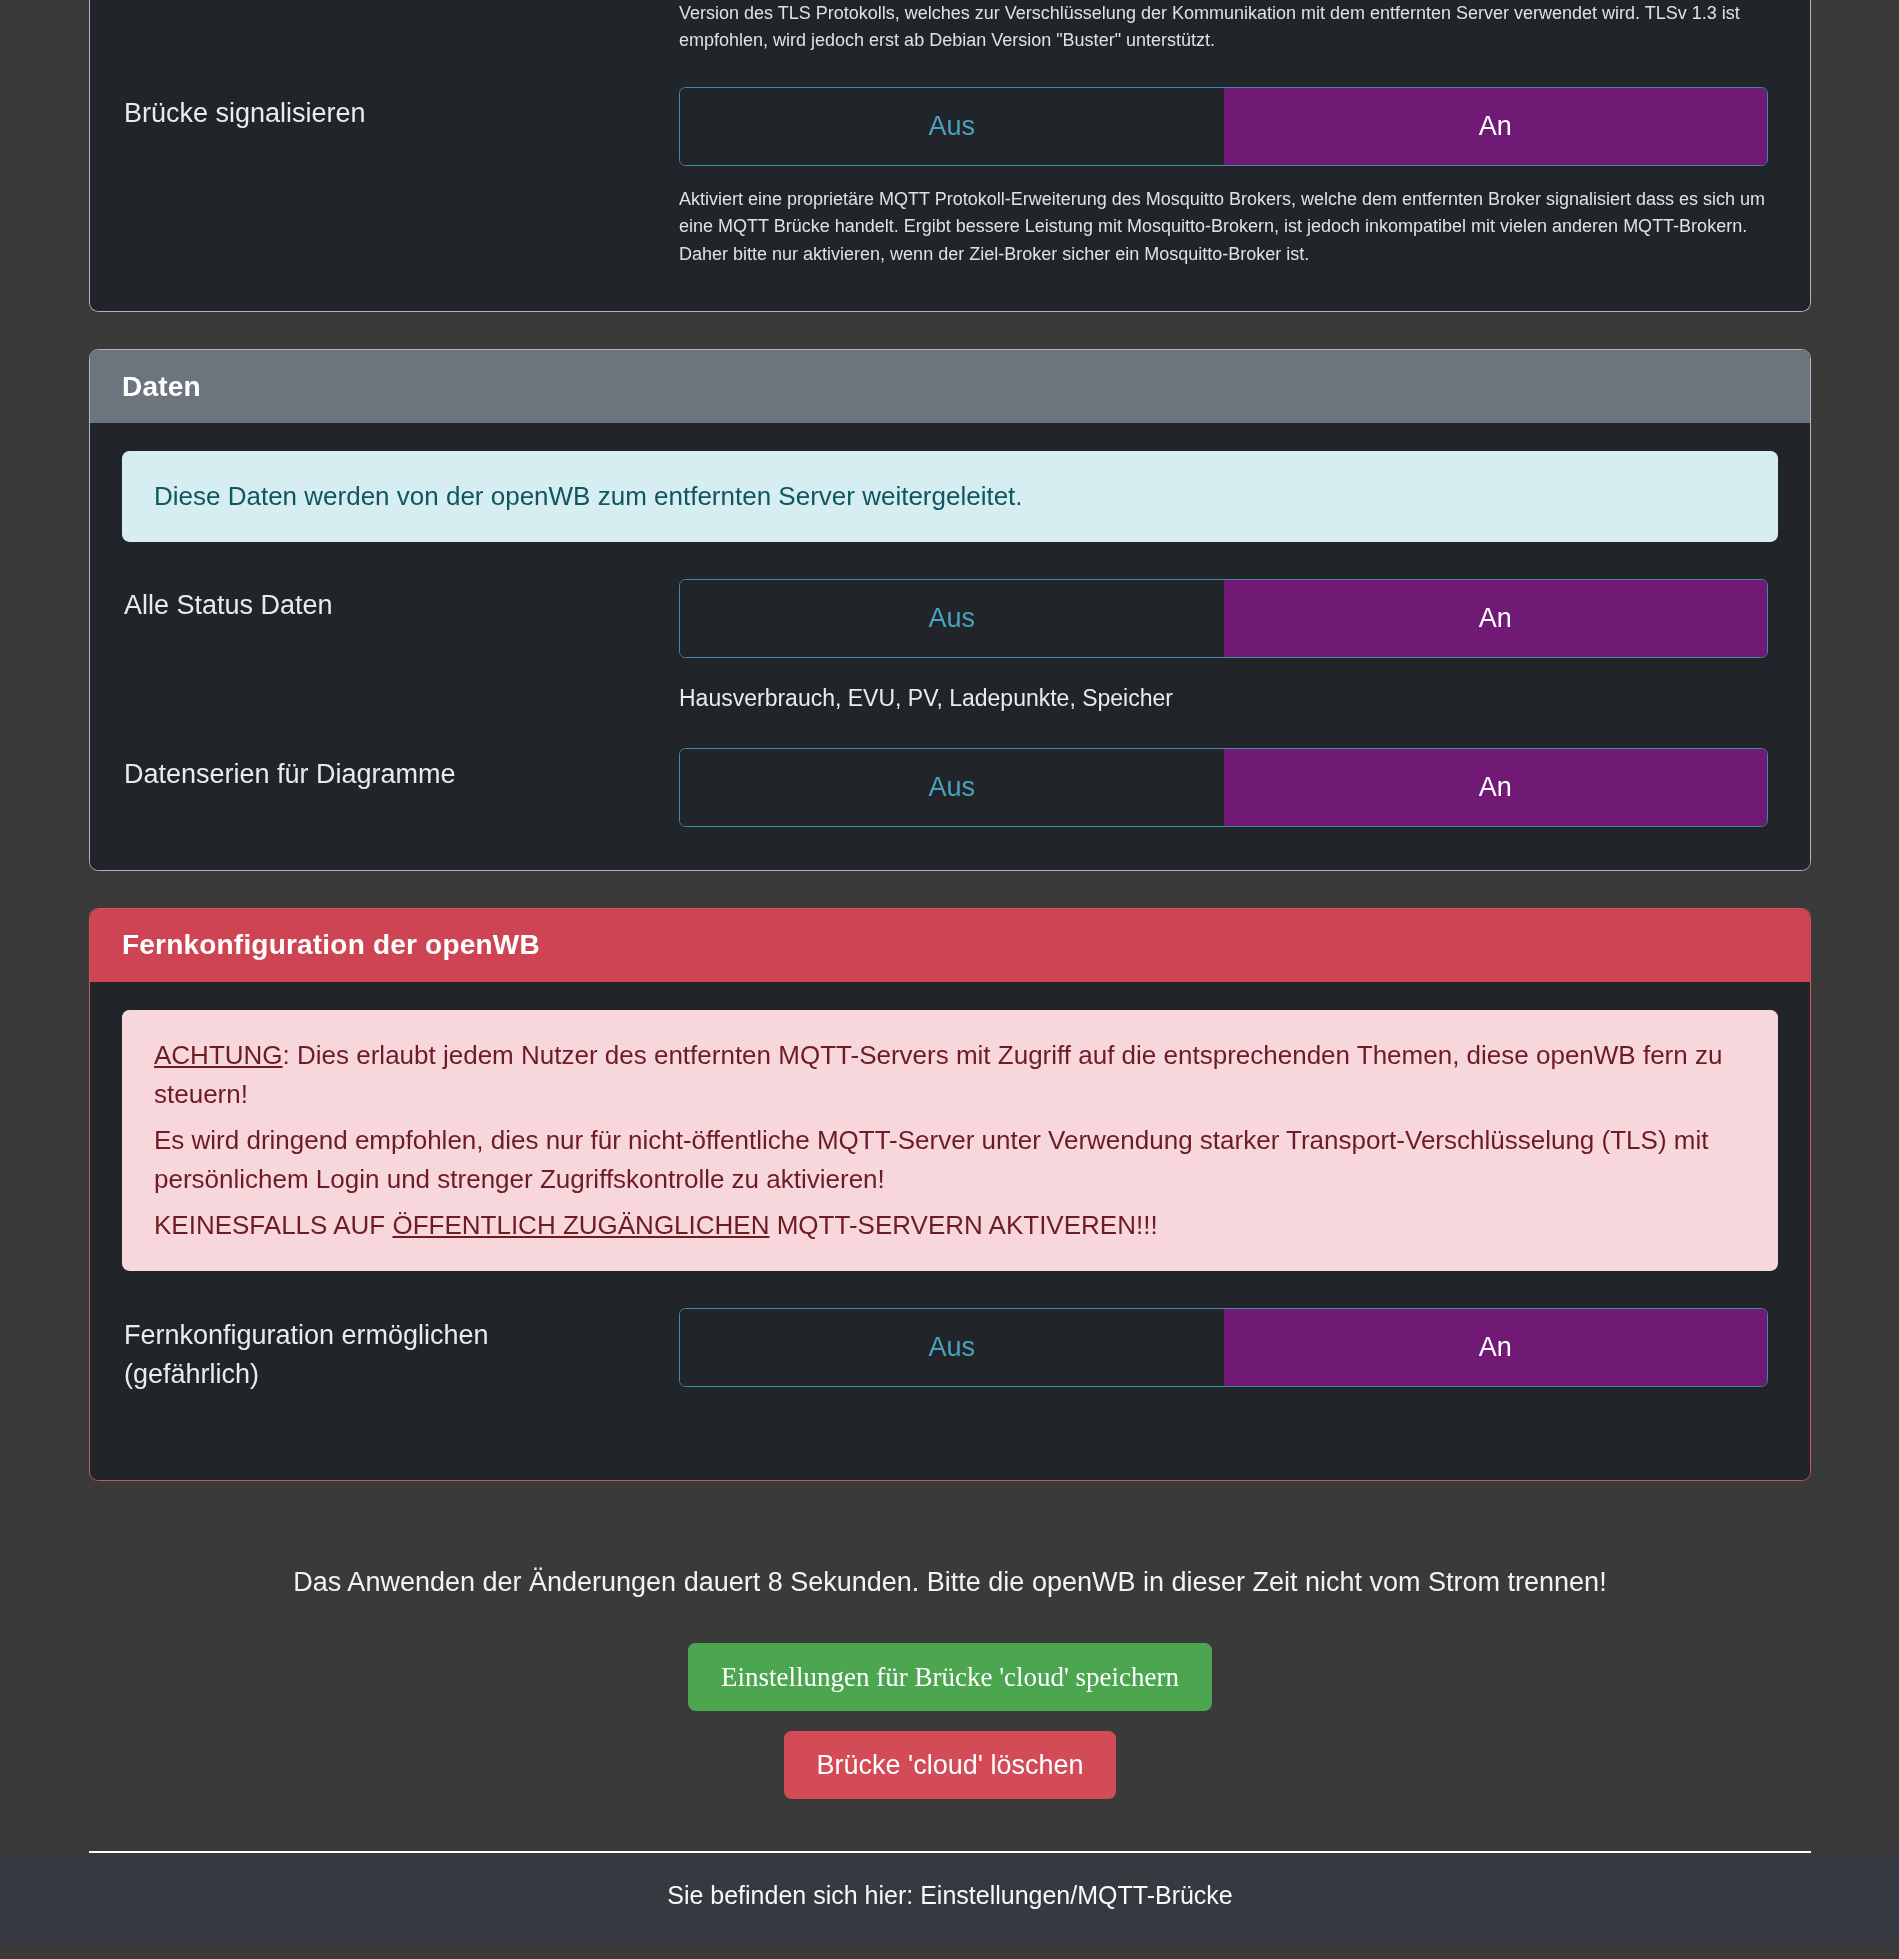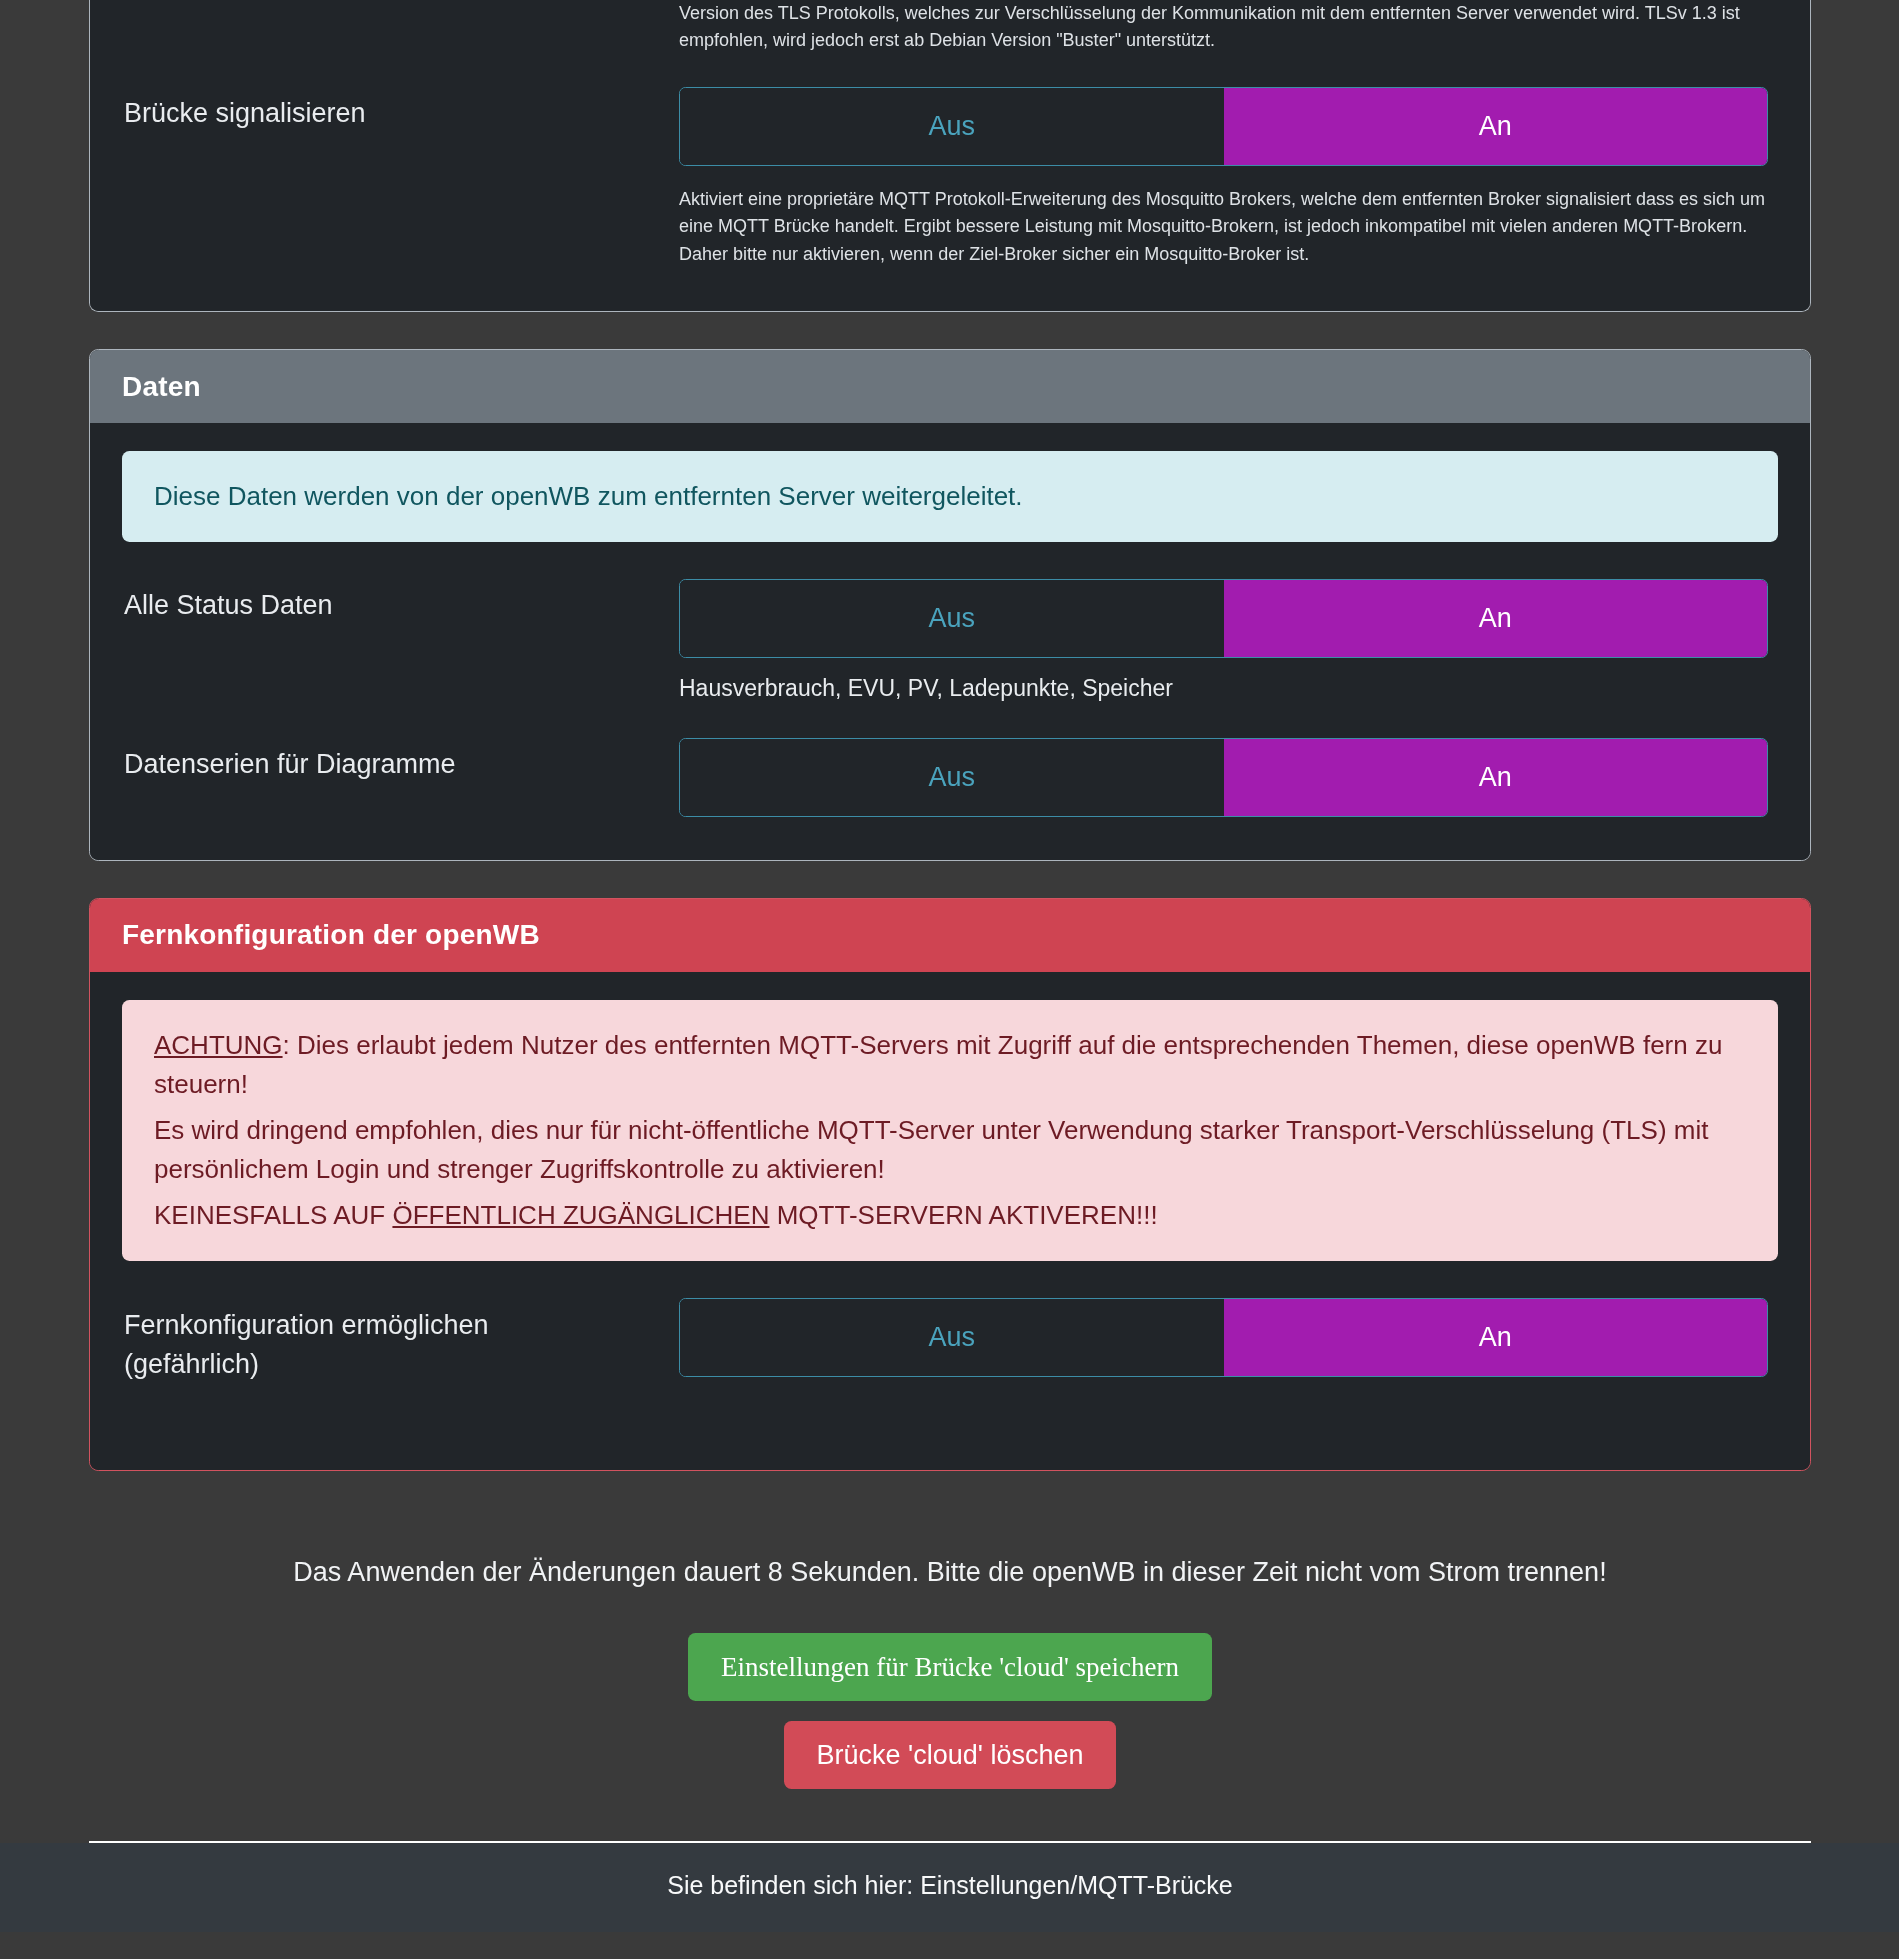--- a/index.html
+++ b/index.html
@@ -73,21 +73,21 @@
   
   .helptext {
     color: #dee2e6;
     font-size: 18px;
     line-height: 1.52;
     margin: 0;
   }
   .helptext.small {
     font-size: 23px;
     color: #e9ecef;
-    margin-top: 13px;
+    margin-top: 23px;
   }
 
   
   .toggle {
     display: flex;
     width: 100%;
     max-width: 1089px;
     height: 79px;
     border-radius: 6.5px;
     overflow: hidden;
@@ -101,21 +101,21 @@
     font-size: 27px;
     cursor: pointer;
     user-select: none;
     line-height: 1;
   }
   .toggle .opt.off {
     background: #212529;
     color: #4aa3bd;
   }
   .toggle .opt.on {
-    background: #a21caf;
+    background: #701a75;
     color: #ffffff;
   }
 
   
   .alert {
     border-radius: 7.4px;
     padding: 26px 32px;
     font-size: 26px;
     line-height: 1.5;
   }

